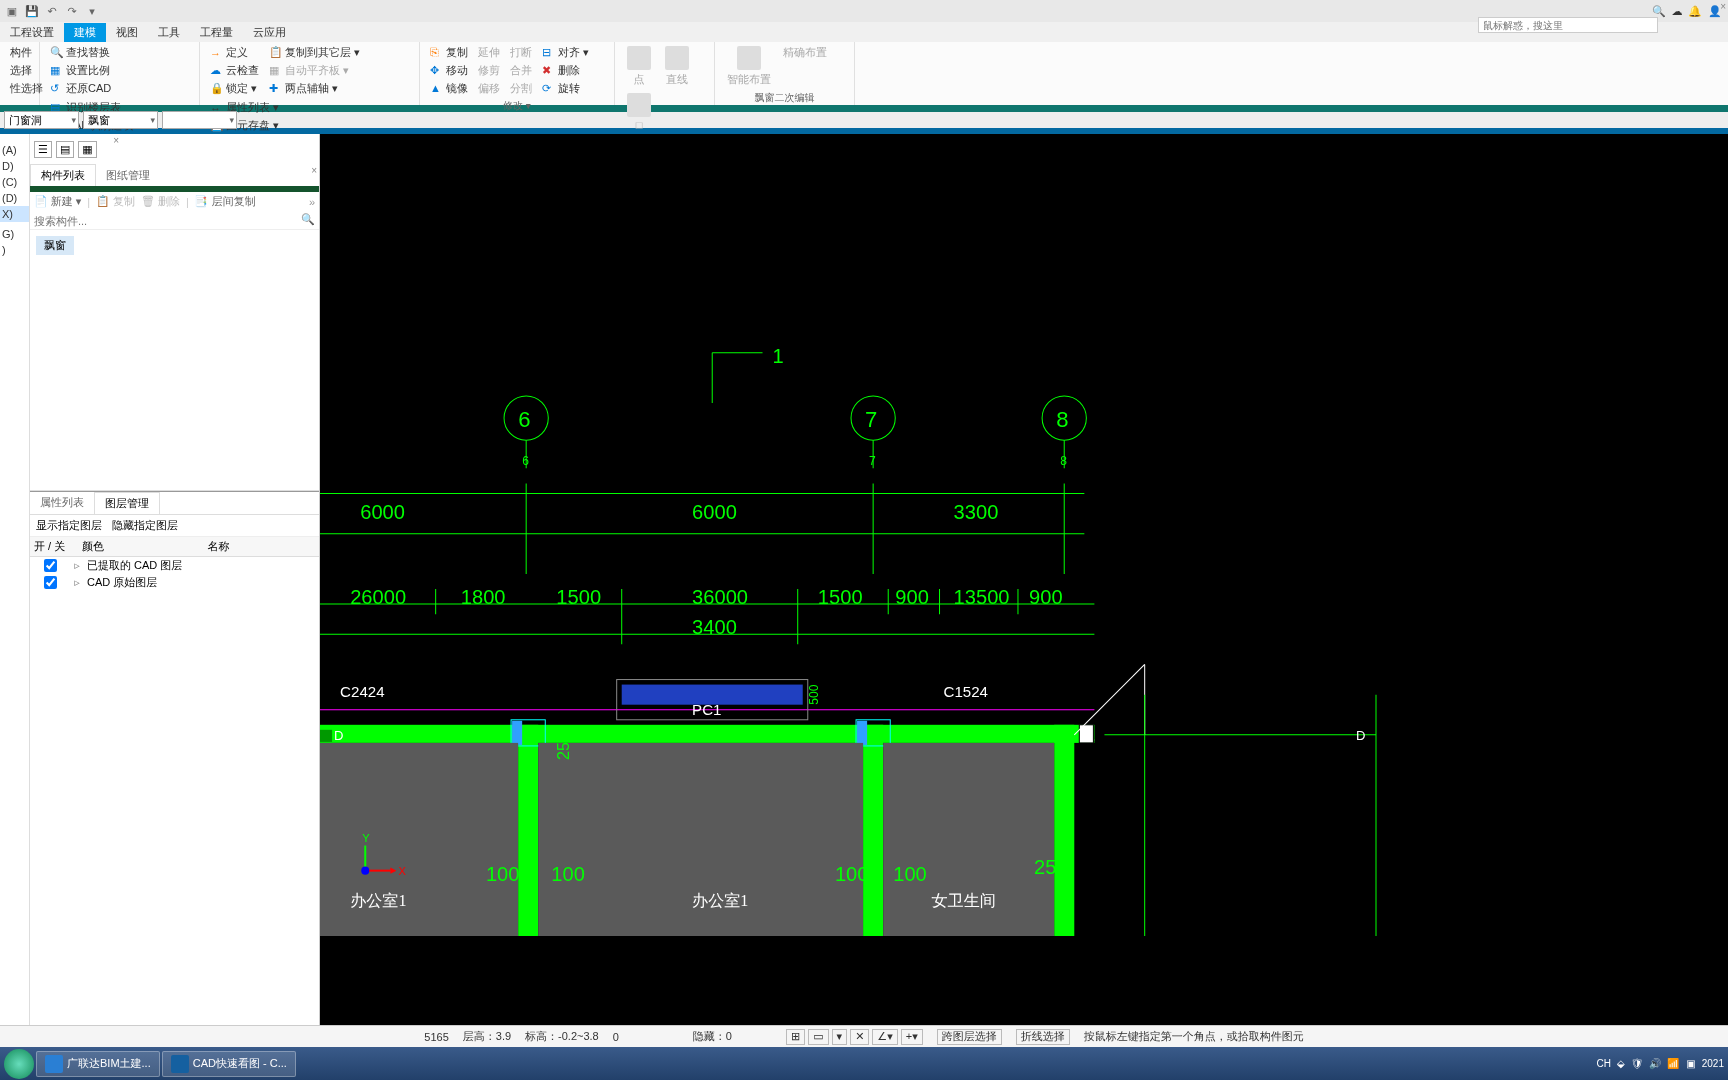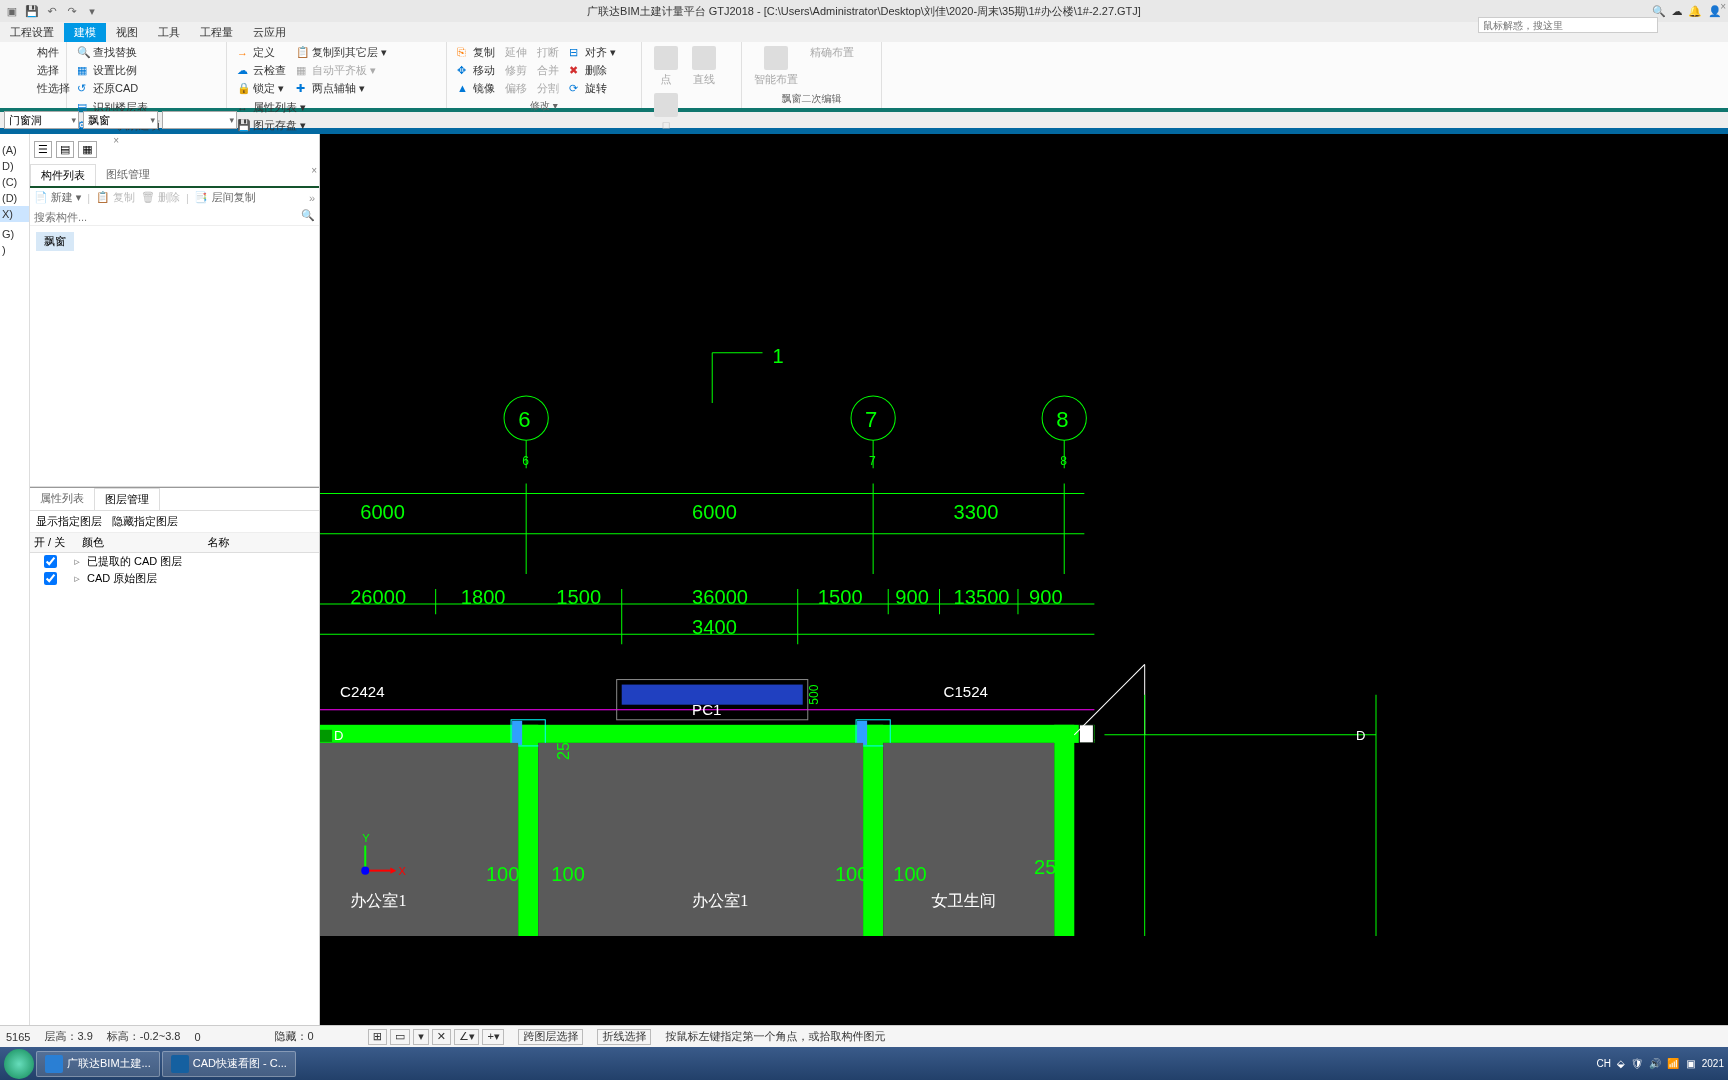--- a/index.html
+++ b/index.html
@@ -12,21 +12,21 @@
 .title-bar .title-text { position: absolute; left: 50%; transform: translateX(-50%); color: #333; }
 .title-bar .right-icons { position: absolute; right: 6px; display: flex; gap: 6px; }
 .title-search { position: absolute; right: 70px; width: 180px; height: 16px; border: 1px solid #ccc; font-size: 10px; padding: 0 4px; color: #999; background: #fff; margin-top: 28px; }
 
 
 .menu-bar { height: 20px; display: flex; align-items: center; font-size: 11px; }
 .menu-bar .menu-item { padding: 2px 10px; color: #333; cursor: pointer; }
 .menu-bar .menu-item.active { background: #0099e5; color: #fff; }
 
 
-.ribbon { height: 70px; background: #fbfbfb; border-bottom: 4px solid #0f766e; display: flex; padding-left: 27px; }
+.ribbon { height: 70px; background: #fbfbfb; border-bottom: 7px solid #0f766e; display: flex; }
 .ribbon-group { border-right: 1px solid #e0e0e0; padding: 2px 6px; display: flex; flex-direction: column; justify-content: space-between; }
 .ribbon-group .group-content { display: flex; gap: 2px; flex-wrap: wrap; }
 .ribbon-group .group-label { font-size: 10px; color: #666; text-align: center; padding-top: 2px; }
 .ribbon-btn { display: flex; align-items: center; gap: 2px; font-size: 11px; color: #333; padding: 1px 4px; cursor: pointer; white-space: nowrap; }
 .ribbon-btn.disabled { color: #aaa; }
 .ribbon-btn .icon { width: 14px; height: 14px; display: inline-block; }
 .ribbon-col { display: flex; flex-direction: column; gap: 1px; }
 .ribbon-big { display: flex; flex-direction: column; align-items: center; font-size: 11px; padding: 2px 6px; color: #aaa; }
 .ribbon-big .big-icon { width: 24px; height: 24px; background: #ddd; border-radius: 2px; margin-bottom: 2px; }
 
@@ -39,21 +39,21 @@
 .main-area { display: flex; height: calc(100% - 180px); }
 
 
 .left-nav { width: 30px; background: #fff; border-right: 1px solid #ddd; font-size: 11px; }
 .left-nav div { padding: 2px 2px; color: #333; cursor: pointer; white-space: nowrap; overflow: hidden; }
 .left-nav div.selected { background: #cce5ff; }
 
 
 .component-panel { width: 290px; background: #fff; border-right: 1px solid #ccc; display: flex; flex-direction: column; }
 .panel-top { border-bottom: 1px solid #ddd; position: relative; }
-.panel-tabs { display: flex; font-size: 11px; border-bottom: 2px solid #14532d; }
+.panel-tabs { display: flex; font-size: 11px; border-bottom: 6px solid #14532d; align-items: center; }
 .panel-tabs .tab { padding: 3px 10px; cursor: pointer; color: #666; }
 .panel-tabs .tab.active { background: #fff; border: 1px solid #ddd; border-bottom: none; color: #000; }
 .panel-toolbar2 { display: flex; gap: 6px; padding: 2px 4px; font-size: 11px; color: #666; align-items: center; }
 .search-input { width: 100%; border: none; border-bottom: 1px solid #eee; font-size: 11px; padding: 2px 18px 2px 4px; color: #999; }
 .search-wrap { position: relative; }
 .search-wrap .mag { position: absolute; right: 4px; top: 2px; color: #999; font-size: 11px; }
 .tree { padding: 6px; font-size: 11px; height: 260px; }
 .tree .node { padding: 2px 8px; background: #d7e8f7; display: inline-block; }
 
 
@@ -77,21 +77,21 @@
 .grid-bubble { stroke: #0f0; fill: none; }
 .grid-text { fill: #0f0; font-size: 22px; font-family: Arial; }
 .dim-text { fill: #0f0; font-size: 20px; font-family: Arial; }
 .dim-line { stroke: #0f0; stroke-width: 1; }
 .wall-fill { fill: #0f0; }
 .room-text { fill: #fff; font-size: 16px; font-family: SimSun; }
 .label-text { fill: #fff; font-size: 15px; }
 .close-x { position: absolute; right: 2px; top: 1px; font-size: 10px; color: #888; cursor: pointer; }
 
 
-.status-bar { position: absolute; bottom: 33px; left: 0; right: 0; height: 22px; background: #f5f5f5; border-top: 1px solid #ccc; display: flex; align-items: center; font-size: 11px; color: #333; padding: 0 6px; gap: 14px; }
+.status-bar { position: absolute; bottom: 33px; left: 0; right: 0; height: 22px; background: #f5f5f5; border-top: 1px solid #ccc; display: flex; align-items: center; font-size: 11px; color: #333; padding: 0 6px; gap: 14px; justify-content: center; }
 .status-bar .btn { border: 1px solid #bbb; padding: 0 4px; height: 16px; display: inline-flex; align-items: center; cursor: pointer; }
 
 
 .taskbar { position: absolute; bottom: 0; left: 0; right: 0; height: 33px; background: linear-gradient(#3a5b8a, #22406a); display: flex; align-items: center; padding: 0 4px; gap: 2px; }
 .taskbar .start { width: 30px; height: 30px; background: radial-gradient(circle, #6db, #185); border-radius: 50%; }
 .taskbar .task-btn { height: 26px; background: rgba(255,255,255,0.15); border: 1px solid rgba(255,255,255,0.3); color: #fff; font-size: 11px; display: flex; align-items: center; padding: 0 8px; gap: 4px; border-radius: 2px; cursor: pointer; }
 .taskbar .task-btn .ticon { width: 18px; height: 18px; background: #5aa; border-radius: 2px; }
 .taskbar .tray { margin-left: auto; display: flex; gap: 6px; color: #fff; font-size: 10px; align-items: center; }
 
 .icon-blue { color: #0078d7; }
@@ -103,21 +103,20 @@
 <body>
 
 <div class="title-bar">
   <div class="qat">
     <span>▣</span>
     <span>💾</span>
     <span>↶</span>
     <span>↷</span>
     <span>▾</span>
   </div>
-  <div class="title-text">广联达BIM土建计量平台 GTJ2018 - [C:\Users\Administrator\Desktop\刘佳\2020-周末\35期\1#办公楼\1#-2.27.GTJ]</div>
   <input class="title-search" placeholder="鼠标解惑，搜这里" style="">
   <div class="right-icons">
     <span>🔍</span>
     <span>☁</span>
     <span>🔔</span>
     <span>👤</span>
   </div>
 </div>
 
 <div class="menu-bar">

